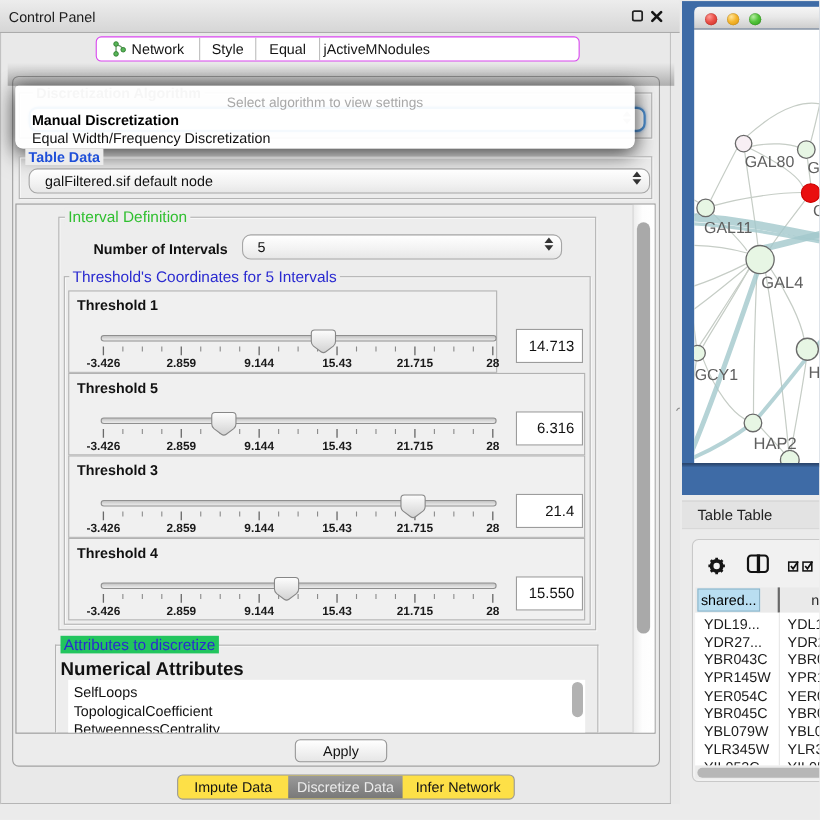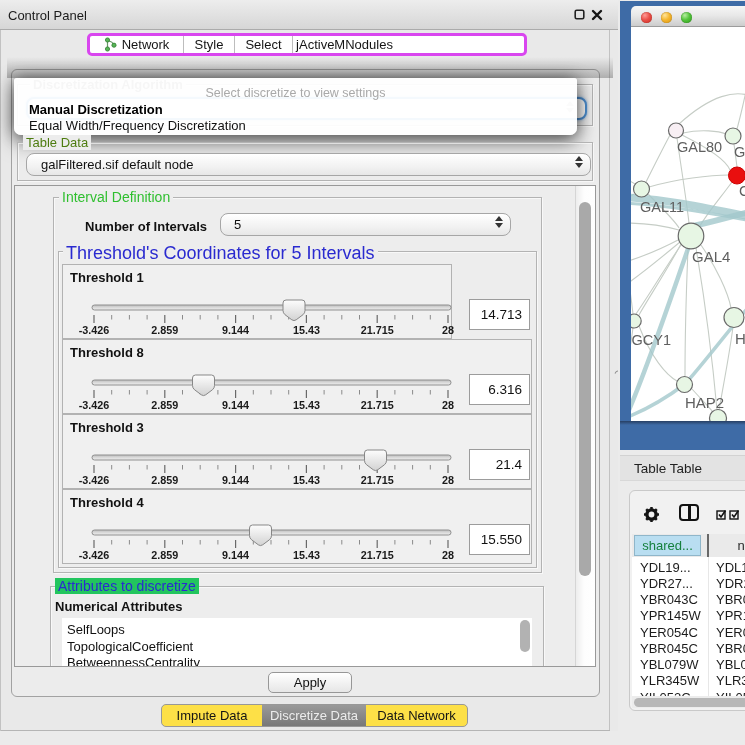--- a/index.html
+++ b/index.html
@@ -28,94 +28,94 @@
     </svg>
 <svg class="a" style="left:591px;top:9px" width="12" height="12" viewBox="0 0 12 12">
       <path d="M2 2 L10 10 M10 2 L2 10" stroke="#161616" stroke-width="2.4" stroke-linecap="round"></path>
     </svg>
 
 <div class="a" style="left:609px;top:30px;width:1px;height:700px;background:#c2c2c2"></div>
 <div class="a" style="left:1px;top:730px;width:609px;height:1px;background:#b5b5b5"></div>
 <div class="a" style="left:0;top:731px;width:618px;height:14px;background:#ebebeb"></div>
 <div class="a" style="left:0;top:30px;width:1px;height:701px;background:#c2c2c2"></div>
 
-<div class="a" style="left:87px;top:33px;width:440px;height:23px;background:#fff;border:3px solid #d946ef;border-radius:5px;overflow:hidden;display:flex;font-size:13px;color:#141414">
+<div class="a" style="left:87px;top:33px;width:440px;height:23px;background:#fff;border:1px solid #d946ef;border-radius:5px;overflow:hidden;display:flex;font-size:13px;color:#141414">
   <div style="width:93px;display:flex;align-items:center;justify-content:center">
     <svg width="13" height="15" viewBox="0 0 13 15" style="margin-right:5px">
           <path d="M3.5 4 V11 M4.5 4 C8 4.5 9 6 9.5 7.5" stroke="#6a9a6a" stroke-width="1.2" fill="none"></path>
           <circle cx="3.5" cy="3" r="2.1" fill="#58b558" stroke="#2e7d2e" stroke-width=".8"></circle>
           <circle cx="3.5" cy="12" r="2.1" fill="#58b558" stroke="#2e7d2e" stroke-width=".8"></circle>
           <circle cx="10" cy="8.2" r="2.1" fill="#58b558" stroke="#2e7d2e" stroke-width=".8"></circle>
         </svg>
     Network</div>
   <div style="width:51px;display:flex;align-items:center;justify-content:center;border-left:1px solid #bdbdbd">Style</div>
-  <div style="width:58px;display:flex;align-items:center;justify-content:center;border-left:1px solid #bdbdbd">Select</div>
+  <div style="width:58px;display:flex;align-items:center;justify-content:center;border-left:1px solid #bdbdbd">Equal</div>
   <div style="width:104px;display:flex;align-items:center;justify-content:center;border-left:1px solid #bdbdbd">jActiveMNodules</div>
 </div>
 
 <div class="a" style="left:11px;top:69px;width:589px;height:628px;border:1px solid #a2a2a2;border-radius:6px;background:#ececec"></div>
 
 <div class="grp" style="left:17px;top:84px;width:576px;height:42px"></div>
 <div class="gt" style="left:30px;top:77px;font-weight:bold;color:#666">Discretization Algorithm</div>
 <div class="a" style="left:26px;top:97px;width:561px;height:23px;background:#fff;border:2.5px solid #4e90d2;border-radius:8px;box-shadow:0 0 3px rgba(90,150,214,.8)"></div>
 <div class="spin" style="left:566px;top:101px;opacity:.35">
       <div class="u"></div>
       <div class="d"></div>
     </div>
 
 <div class="a" style="left:7px;top:57px;width:606px;height:21px;background:linear-gradient(rgba(70,70,70,0),rgba(55,55,55,.33))"></div>
 
 <div class="a" style="left:14px;top:78px;width:563px;height:57px;background:rgba(255,255,255,.94);border-radius:3px 3px 7px 7px;box-shadow:0 7px 20px rgba(0,0,0,.5),0 0 16px rgba(0,0,0,.42)">
-  <div style="position:absolute;left:0;top:8px;width:100%;text-align:center;font-size:12.5px;color:#a9a9a9">Select discretize to view settings</div>
+  <div style="position:absolute;left:0;top:8px;width:100%;text-align:center;font-size:12.5px;color:#a9a9a9">Select algorithm to view settings</div>
   <div style="position:absolute;left:15px;top:24px;font-size:13px;font-weight:bold;color:#000">Manual Discretization</div>
   <div style="position:absolute;left:15px;top:40px;font-size:13px;color:#111">Equal Width/Frequency Discretization</div>
 </div>
 
 <div class="grp" style="left:17px;top:142px;width:576px;height:39px"></div>
-<div class="gt" style="left:23px;top:135px;font-weight:normal;color:#4d7c0f">Table Data</div>
+<div class="gt" style="left:23px;top:135px;font-weight:bold;color:#1d4ed8">Table Data</div>
 <div class="combo" style="left:26px;top:153px;width:565px;height:23px;line-height:21px;padding-left:14px">galFiltered.sif default node</div>
 <div class="spin" style="left:575px;top:156px">
       <div class="u"></div>
       <div class="d"></div>
     </div>
 
 <div class="a" id="sp" style="left:14px;top:185px;width:582px;height:482px;border:1px solid #999;background:#ededed;overflow:hidden">
 
   <div class="grp" style="left:38px;top:11px;width:489px;height:376px"></div>
   <div class="gt" style="left:44px;top:3px;color:#2fbf2f;background:#ededed;font-size:14px">Interval Definition</div>
   <div class="a" style="left:70px;top:33px;font-size:13px;font-weight:bold;color:#111">Number of Intervals</div>
   <div class="combo" style="left:205px;top:27px;width:291px;height:23px;line-height:21px;padding-left:13px">5</div>
   <div class="spin" style="left:480px;top:30px">
         <div class="u"></div>
         <div class="d"></div>
       </div>
 
   <div class="grp" style="left:43px;top:65px;width:479px;height:317px"></div>
-  <div class="gt" style="left:48px;top:57px;color:#2a2ad0;background:#ededed;font-size:18px">Threshold's Coordinates for 5 Intervals</div>
+  <div class="gt" style="left:48px;top:57px;color:#2a2ad0;background:#ededed;font-size:14px">Threshold's Coordinates for 5 Intervals</div>
 
   <div class="tbx" style="left:47px;top:78px;width:390px;height:75px">
         <div class="ttl">Threshold 1</div>
         <svg class="a" style="left:20px;top:30px;overflow:visible" width="380" height="45" viewBox="0 0 380 45">
           <rect x="9" y="10" width="359" height="5" rx="2.5" fill="url(#tg)" stroke="#8f8f8f" stroke-width="1"></rect>
           <path d="M11.0 20V28 M81.8 20V28 M152.6 20V28 M223.4 20V28 M294.2 20V28 M365.0 20V28" stroke="#696969" stroke-width="1.2" fill="none"></path>
           <path d="M28.7 20V24.5 M46.4 20V24.5 M64.1 20V24.5 M99.5 20V24.5 M117.2 20V24.5 M134.9 20V24.5 M170.3 20V24.5 M188.0 20V24.5 M205.7 20V24.5 M241.1 20V24.5 M258.8 20V24.5 M276.5 20V24.5 M311.9 20V24.5 M329.6 20V24.5 M347.3 20V24.5" stroke="#8a8a8a" stroke-width="1" fill="none"></path>
           <text x="11.0" y="39" text-anchor="middle" font-size="10.8" font-weight="bold" fill="#1a1a1a" font-family="Liberation Sans">-3.426</text>
           <text x="81.8" y="39" text-anchor="middle" font-size="10.8" font-weight="bold" fill="#1a1a1a" font-family="Liberation Sans">2.859</text>
           <text x="152.6" y="39" text-anchor="middle" font-size="10.8" font-weight="bold" fill="#1a1a1a" font-family="Liberation Sans">9.144</text>
           <text x="223.4" y="39" text-anchor="middle" font-size="10.8" font-weight="bold" fill="#1a1a1a" font-family="Liberation Sans">15.43</text>
           <text x="294.2" y="39" text-anchor="middle" font-size="10.8" font-weight="bold" fill="#1a1a1a" font-family="Liberation Sans">21.715</text>
           <text x="365.0" y="39" text-anchor="middle" font-size="10.8" font-weight="bold" fill="#1a1a1a" font-family="Liberation Sans">28</text>
           <g transform="translate(211.0,0)">
             <path d="M-8 5 L8 5 Q11 5 11 8 L11 15.5 Q11 18 9 19.7 L2.2 24.8 Q0 26.4 -2.2 24.8 L-9 19.7 Q-11 18 -11 15.5 L-11 8 Q-11 5 -8 5 Z" fill="url(#thg)" stroke="#878787" stroke-width="1"></path>
           </g>
         </svg>
         <div class="vbox" style="top:34px">14.713</div>
       </div>
   <div class="tbx" style="left:47px;top:153px;width:470px;height:75px">
-        <div class="ttl">Threshold 8</div>
+        <div class="ttl">Threshold 5</div>
         <svg class="a" style="left:20px;top:30px;overflow:visible" width="380" height="45" viewBox="0 0 380 45">
           <rect x="9" y="10" width="359" height="5" rx="2.5" fill="url(#tg)" stroke="#8f8f8f" stroke-width="1"></rect>
           <path d="M11.0 20V28 M81.8 20V28 M152.6 20V28 M223.4 20V28 M294.2 20V28 M365.0 20V28" stroke="#696969" stroke-width="1.2" fill="none"></path>
           <path d="M28.7 20V24.5 M46.4 20V24.5 M64.1 20V24.5 M99.5 20V24.5 M117.2 20V24.5 M134.9 20V24.5 M170.3 20V24.5 M188.0 20V24.5 M205.7 20V24.5 M241.1 20V24.5 M258.8 20V24.5 M276.5 20V24.5 M311.9 20V24.5 M329.6 20V24.5 M347.3 20V24.5" stroke="#8a8a8a" stroke-width="1" fill="none"></path>
           <text x="11.0" y="39" text-anchor="middle" font-size="10.8" font-weight="bold" fill="#1a1a1a" font-family="Liberation Sans">-3.426</text>
           <text x="81.8" y="39" text-anchor="middle" font-size="10.8" font-weight="bold" fill="#1a1a1a" font-family="Liberation Sans">2.859</text>
           <text x="152.6" y="39" text-anchor="middle" font-size="10.8" font-weight="bold" fill="#1a1a1a" font-family="Liberation Sans">9.144</text>
           <text x="223.4" y="39" text-anchor="middle" font-size="10.8" font-weight="bold" fill="#1a1a1a" font-family="Liberation Sans">15.43</text>
           <text x="294.2" y="39" text-anchor="middle" font-size="10.8" font-weight="bold" fill="#1a1a1a" font-family="Liberation Sans">21.715</text>
           <text x="365.0" y="39" text-anchor="middle" font-size="10.8" font-weight="bold" fill="#1a1a1a" font-family="Liberation Sans">28</text>
@@ -157,36 +157,36 @@
           <text x="365.0" y="39" text-anchor="middle" font-size="10.8" font-weight="bold" fill="#1a1a1a" font-family="Liberation Sans">28</text>
           <g transform="translate(177.5,0)">
             <path d="M-8 5 L8 5 Q11 5 11 8 L11 15.5 Q11 18 9 19.7 L2.2 24.8 Q0 26.4 -2.2 24.8 L-9 19.7 Q-11 18 -11 15.5 L-11 8 Q-11 5 -8 5 Z" fill="url(#thg)" stroke="#878787" stroke-width="1"></path>
           </g>
         </svg>
         <div class="vbox" style="top:34px">15.550</div>
       </div>
 
   <div class="grp" style="left:35px;top:400px;width:494px;height:95px;border-bottom:none"></div>
   <div class="gt" style="left:40px;top:392px;color:#2a2ad0;background:#22c55e;font-size:14px">Attributes to discretize</div>
-  <div class="a" style="left:40px;top:413px;font-size:13px;font-weight:bold;color:#111">Numerical Attributes</div>
+  <div class="a" style="left:40px;top:413px;font-size:17px;font-weight:bold;color:#111">Numerical Attributes</div>
   <div class="a" style="left:47px;top:432px;width:470px;height:60px;background:#fff;overflow:hidden">
     <div style="position:absolute;left:5px;top:4px;font-size:13px;color:#111;line-height:16.5px">SelfLoops<br>TopologicalCoefficient<br>BetweennessCentrality</div>
     <div style="position:absolute;left:458px;top:2px;width:10px;height:32px;border-radius:5px;background:#b2b2b2"></div>
   </div>
 
   <div class="a" style="left:560px;top:0;width:21px;height:482px;background:linear-gradient(90deg,#ededed,#fdfdfd 40%,#ffffff);border-left:1px solid #d5d5d5"></div>
   <div class="a" style="left:564px;top:16px;width:12px;height:374px;border-radius:6px;background:#a9a9a9"></div>
 </div>
 
 <div class="a" style="left:268px;top:672px;width:84px;height:21px;border:1px solid #979797;border-radius:5px;background:linear-gradient(#ffffff,#e6e6e6);font-size:13px;color:#111;text-align:center;line-height:19px">Apply</div>
 
 <div class="a" style="left:161px;top:704px;width:307px;height:23px;background:#fde047;border:1px solid #989898;border-radius:5px;overflow:hidden;display:flex;font-size:13px;color:#141414">
   <div style="width:100px;display:flex;align-items:center;justify-content:center">Impute Data</div>
   <div style="width:104px;display:flex;align-items:center;justify-content:center;background:linear-gradient(#9a9a9a,#787878);color:#ececec">Discretize Data</div>
-  <div style="width:101px;display:flex;align-items:center;justify-content:center">Data Network</div>
+  <div style="width:101px;display:flex;align-items:center;justify-content:center">Infer Network</div>
 </div>
 
 <svg class="a" style="left:614px;top:369px" width="7" height="5" viewBox="0 0 7 5">
       <path d="M1 4.5 Q3.5 -0.5 6 4.5" stroke="#8d8d8d" stroke-width="1.1" fill="none"></path>
     </svg>
 
 <div class="a" style="left:618px;top:0;width:127px;height:745px;background:#ebebeb"></div>
 
 <div class="a" style="left:620px;top:1px;width:125px;height:449px;background:#3e6ba6"></div>
 <div class="a" style="left:620px;top:421px;width:125px;height:4px;background:linear-gradient(#273f63,#3e6ba6)"></div>
@@ -268,21 +268,21 @@
 <svg class="a" style="left:716px;top:509px" width="12" height="11" viewBox="0 0 12 11">
       <rect x="1" y="2" width="8" height="8" fill="none" stroke="#111" stroke-width="1.4"></rect>
       <path d="M3 5.5 L5 8 L9.5 1.5" stroke="#111" stroke-width="1.6" fill="none"></path>
     </svg>
 <svg class="a" style="left:729px;top:509px" width="12" height="11" viewBox="0 0 12 11">
       <rect x="1" y="2" width="8" height="8" fill="none" stroke="#111" stroke-width="1.4"></rect>
       <path d="M3 5.5 L5 8 L9.5 1.5" stroke="#111" stroke-width="1.6" fill="none"></path>
     </svg>
 
 <div class="a" style="left:632px;top:534px;width:121px;height:23px;background:#eaeaea"></div>
-<div class="a" style="left:634px;top:535px;width:67px;height:21px;background:#b9def1;border:1px solid #8fb6ca;font-size:13px;color:#15803d;text-align:center;line-height:20px">shared...</div>
+<div class="a" style="left:634px;top:535px;width:57px;height:21px;background:#b9def1;border:1px solid #8fb6ca;font-size:13px;color:#000000;text-align:center;line-height:20px">shared...</div>
 <div class="a" style="left:707px;top:534px;width:2px;height:23px;background:#686868"></div>
 <div class="a" style="left:737.5px;top:538px;font-size:13px;color:#2a2a2a">name</div>
 <div class="a" style="left:632px;top:557px;width:121px;height:139px;background:#fff;overflow:hidden;font-size:13px;color:#1c1c1c">
   <div style="position:absolute;left:75.5px;top:0;width:1px;height:139px;background:#e7e7e7"></div>
   <div style="position:absolute;left:8px;top:2.5px;line-height:16.25px">YDL19...<br>YDR27...<br>YBR043C<br>YPR145W<br>YER054C<br>YBR045C<br>YBL079W<br>YLR345W<br>YIL052C</div>
   <div style="position:absolute;left:84px;top:2.5px;line-height:16.25px">YDL194W<br>YDR277C<br>YBR043C<br>YPR145W<br>YER054C<br>YBR045C<br>YBL079W<br>YLR345W<br>YIL052C</div>
 </div>
 <div class="a" style="left:632px;top:696px;width:121px;height:12px;background:#ececec"></div>
 <div class="a" style="left:634px;top:698px;width:140px;height:9px;border-radius:4.5px;background:#b7b7b7"></div>
 

